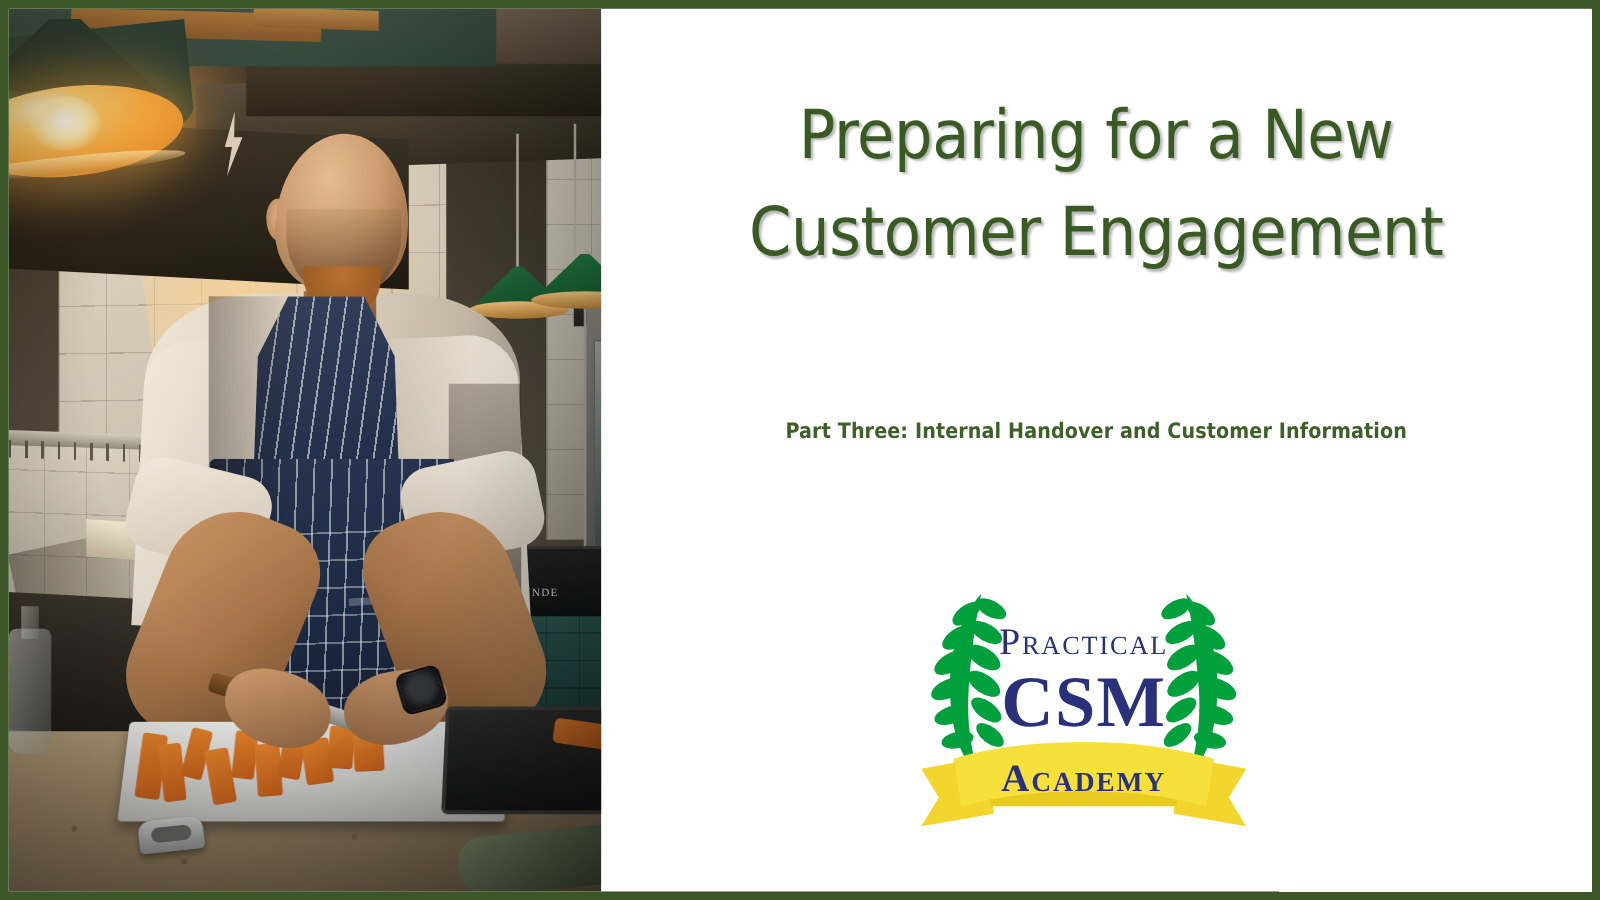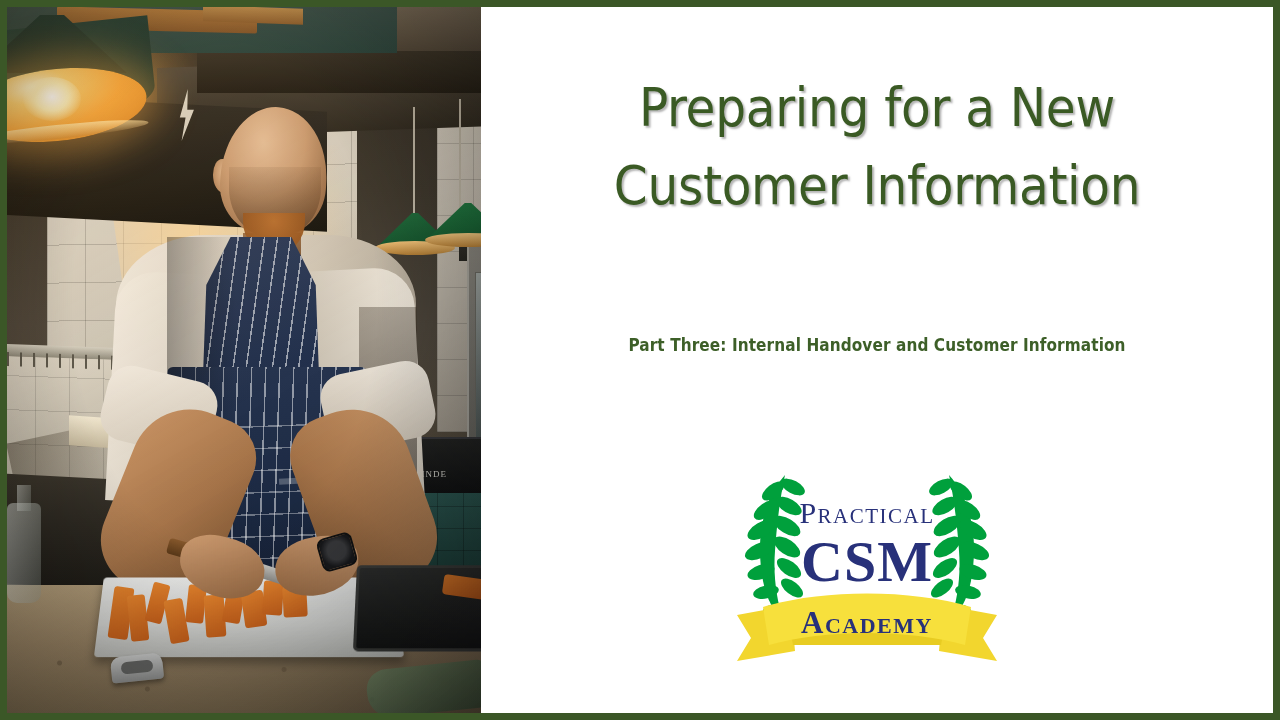--- a/index.html
+++ b/index.html
@@ -574,21 +574,21 @@
     <div class="ph" id="bag"></div>
 
     <div class="ph" id="warmcast"></div>
     <div class="ph" id="vignette"></div>
   </div>
 
   <div id="content">
 
     <div id="title">
       <div>Preparing for a New</div>
-      <div>Customer Information</div>
+      <div>Customer Engagement</div>
     </div>
 
     <div id="subtitle">Part Three: Internal Handover and Customer Information</div>
 
     <div id="logo">
       <svg viewBox="0 0 268 218" xmlns="http://www.w3.org/2000/svg">
 
         <g fill="#00a03c">
           <path d="M52 20 C30 44 22 84 30 126 C34 146 42 158 50 164 C44 146 40 122 42 96 C44 66 48 38 52 20 Z"></path>
           <g>

